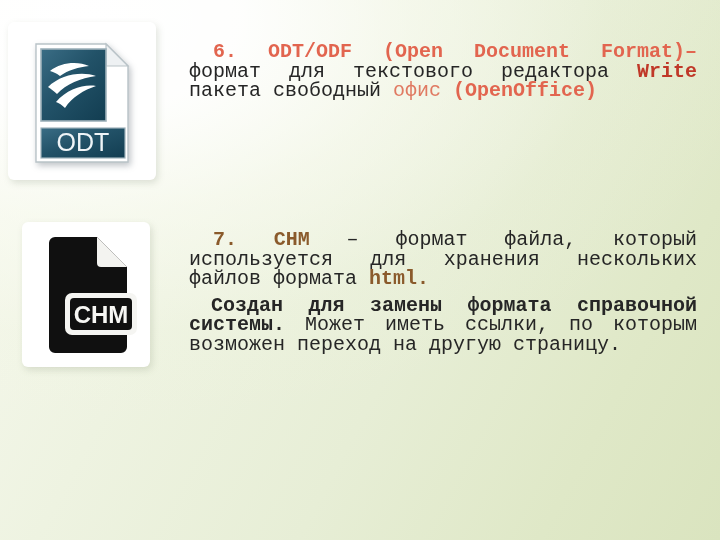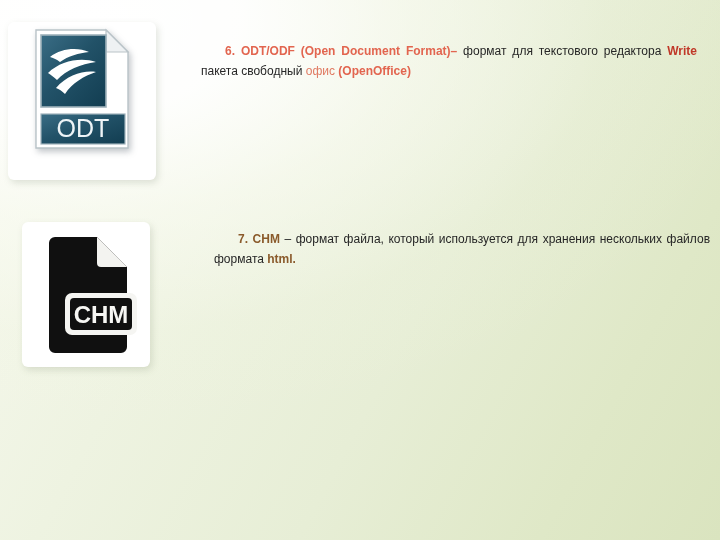--- a/index.html
+++ b/index.html
@@ -41,21 +41,21 @@
     top: 222px;
     width: 128px;
     height: 145px;
     box-shadow: 2px 3px 7px rgba(120,130,105,0.22);
   }
 
   
   .odt-icon {
     position: absolute;
     left: 34px;
-    top: 28px;
+    top: 42px;
     width: 96px;
     height: 122px;
     filter: drop-shadow(2px 3px 3px rgba(90,100,110,0.38));
   }
   .odt-icon svg { display: block; }
 
   
   .chm-icon {
     position: absolute;
     left: 31px;
@@ -67,34 +67,34 @@
 
   
   .text-col {
     position: absolute;
     left: 185px;
     top: 42px;
     width: 512px;
   }
   .block-chm-text {
     position: absolute;
-    left: 198px;
+    left: 185px;
     top: 230px;
     width: 512px;
   }
 
   p.para {
-    margin: 0 0 1px 16px;
-    font-size: 12px;
+    margin: 0 0 1px 4px;
+    font-size: 20px;
     line-height: 19.5px;
     color: #262626;
     text-align: justify;
     text-justify: inter-word;
     text-indent: 24px;
-    font-family: Liberation Sans, sans-serif;
+    font-family: Liberation Mono, monospace;
   }
   p.para.tight { text-indent: 22px; }
   p.gap { margin-top: 7px; }
 
   .hl-salmon      { color: #e2654f; font-weight: bold; }
   .hl-salmon-soft { color: #e07a62; font-weight: normal; }
   .hl-crimson     { color: #c03828; font-weight: bold; }
   .hl-brown       { color: #8a5a2b; font-weight: bold; }
   .bold           { font-weight: bold; }
 </style>
@@ -146,15 +146,16 @@
   </div>
 
   <div class="text-col">
     <p class="para"><span class="hl-salmon">6.</span> <span class="hl-salmon">ODT/ODF (Open Document Format)</span><span class="hl-salmon">–</span><span> формат для текстового редактора </span><span class="hl-crimson">Write</span><span> пакета свободный </span><span class="hl-salmon-soft">офис </span><span class="hl-salmon">(OpenOffice)</span></p>
 
   </div>
 
   <div class="block-chm-text">
     <p class="para"><span class="hl-brown">7. </span><span class="hl-brown">CHM</span><span> – формат файла, который используется для хранения нескольких файлов формата </span><span class="hl-brown">html.</span></p>
 
+    <p class="para gap tight"><span class="bold">Создан для замены формата справочной системы.</span><span> Может иметь ссылки, по которым возможен переход на другую страницу.</span></p>
   </div>
 
 </div>
 
 </body></html>

